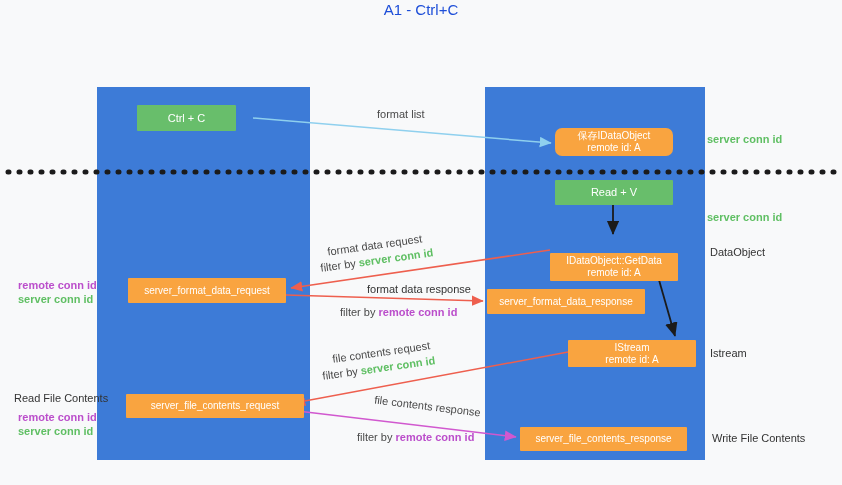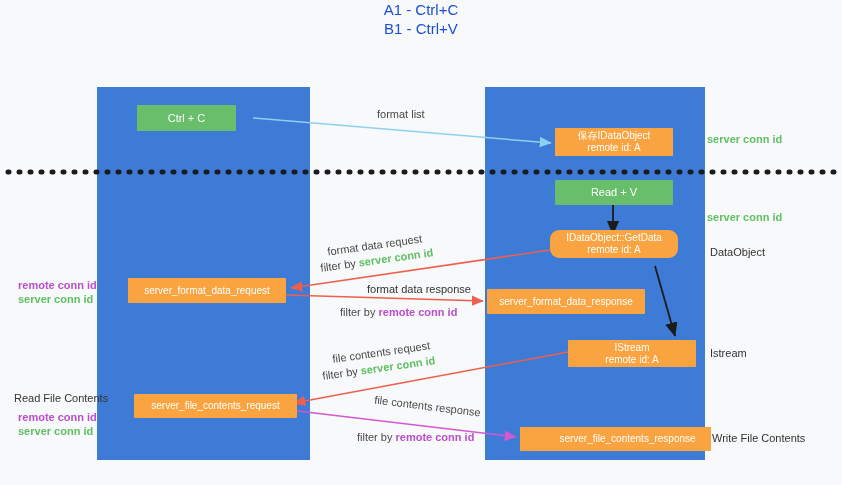--- a/index.html
+++ b/index.html
@@ -47,21 +47,20 @@
   .conn-purple{color:#bb4ecb;font-weight:bold;}
   svg.wires{position:absolute;left:0;top:0;z-index:1;}
 </style>
 </head>
 <body>
 
 <div class="stage">
 
   <div class="abs title">
     <div>A1 - Ctrl+C</div>
-    <div>B1 - Ctrl+V</div>
   </div>
 
 
   <div class="abs lane" style="left:97px;top:87px;width:213px;height:373px;"></div>
   <div class="abs lane" style="left:485px;top:87px;width:220px;height:373px;"></div>
 
   <svg class="wires" width="842" height="485" viewBox="0 0 842 485">
     <defs>
       <marker id="mBlue" markerWidth="9" markerHeight="8" refX="7.5" refY="3.5" orient="auto">
         <path d="M0,0 L8,3.5 L0,7 Z" fill="#8fd0ee"></path>
@@ -91,52 +90,52 @@
 
     <line x1="568" y1="352" x2="294" y2="403" stroke-width="1.5" marker-end="url(#mRed)" stroke="#ee5f4e"></line>
 
     <line x1="289" y1="410" x2="516" y2="437" stroke-width="1.5" marker-end="url(#mMagenta)" stroke="#d158cf"></line>
   </svg>
 
   <div class="abs node green" style="left:137px;top:105px;width:99px;height:26px;">
     <span>Ctrl + C</span>
   </div>
 
-  <div class="abs node orange small" style="left:555px;top:128px;width:118px;height:28px;">
+  <div class="abs node orange small" style="left:555px;top:128px;width:118px;height:28px;border-radius:7px;">
     <span>保存IDataObject</span>
     <span>remote id: A</span>
   </div>
 
   <div class="abs node green" style="left:555px;top:180px;width:118px;height:25px;">
     <span>Read + V</span>
   </div>
 
-  <div class="abs node orange small" style="left:550px;top:230px;width:128px;height:28px;border-radius:9px;">
+  <div class="abs node orange small" style="left:550px;top:253px;width:128px;height:28px;">
     <span>IDataObject::GetData</span>
     <span>remote id: A</span>
   </div>
 
   <div class="abs node orange small" style="left:487px;top:289px;width:158px;height:25px;">
     <span>server_format_data_response</span>
   </div>
 
   <div class="abs node orange small" style="left:128px;top:278px;width:158px;height:25px;">
     <span>server_format_data_request</span>
   </div>
 
   <div class="abs node orange small" style="left:568px;top:340px;width:128px;height:27px;">
     <span>IStream</span>
     <span>remote id: A</span>
   </div>
 
-  <div class="abs node orange small" style="left:126px;top:394px;width:163px;height:24px;margin-left:8px;">
+  <div class="abs node orange small" style="left:126px;top:394px;width:178px;height:24px;">
     <span>server_file_contents_request</span>
   </div>
 
-  <div class="abs node orange small" style="left:520px;top:427px;width:167px;height:24px;padding-left:24px;">
+  <div class="abs node orange small" style="left:520px;top:427px;width:167px;height:24px;">
     <span>server_file_contents_response</span>
   </div>
 
   <div class="abs lbl" style="left:377px;top:108px;">format list</div>
 
   <div class="abs lbl tilt-up" style="left:327px;top:239px;">format data request</div>
   <div class="abs lbl tilt-up" style="left:320px;top:254px;">
     <span>filter by </span><span class="conn-green">server conn id</span>
   </div>
 

